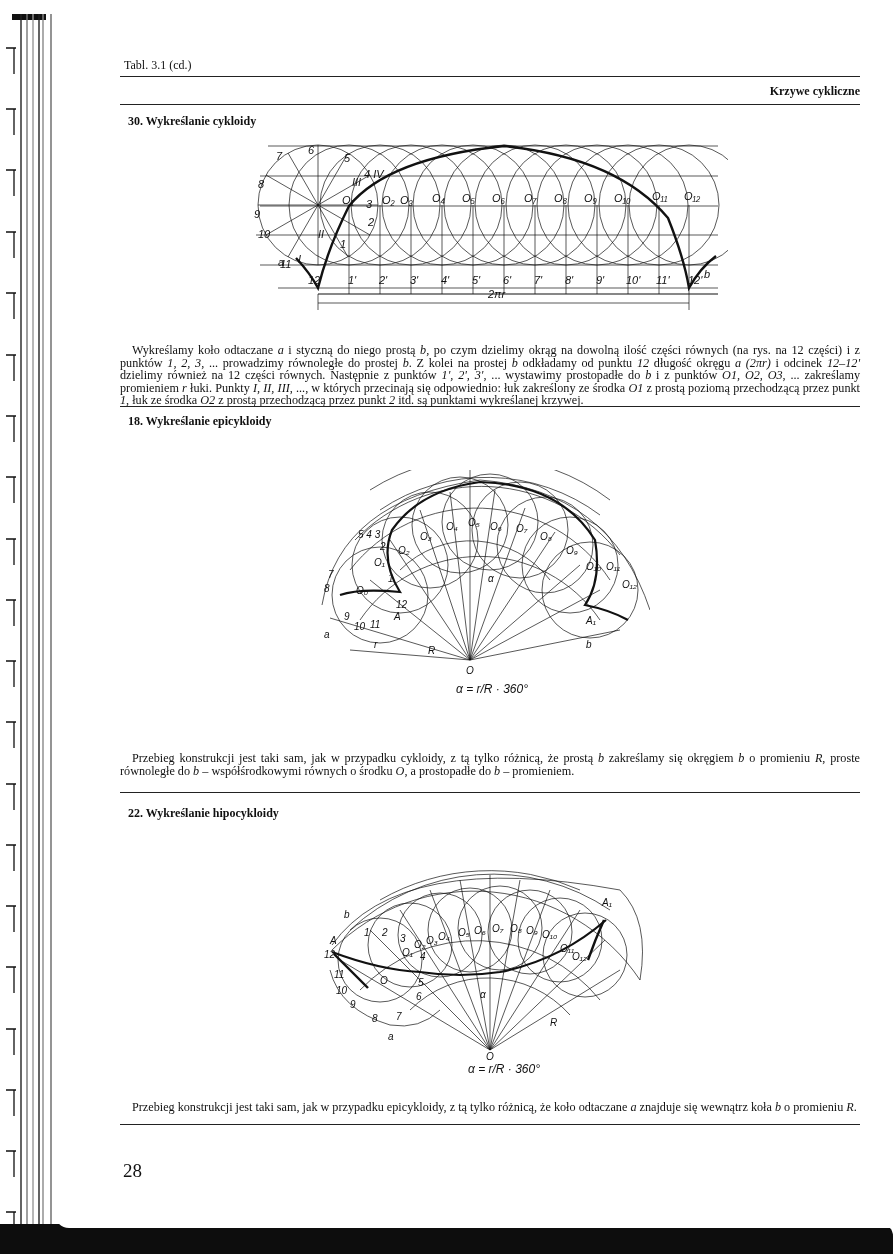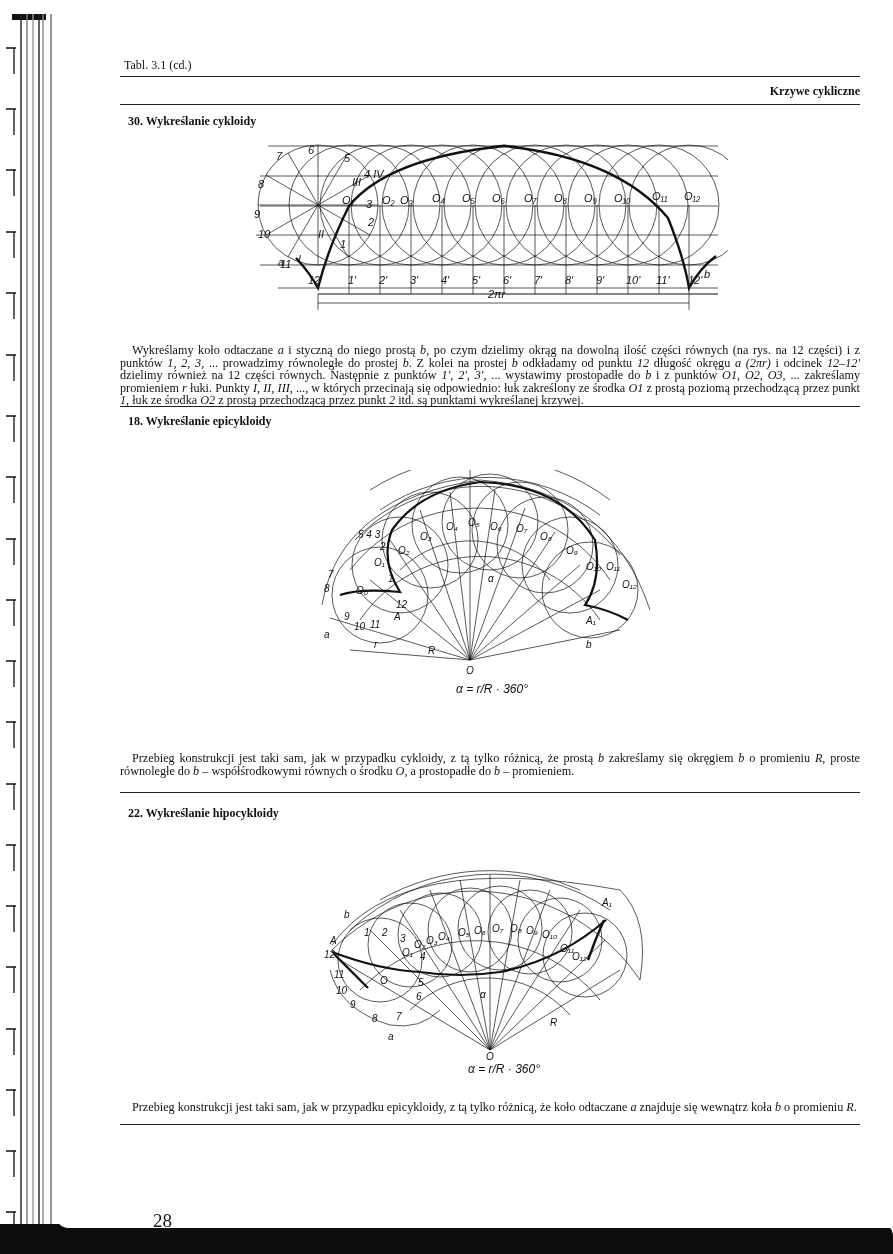--- a/index.html
+++ b/index.html
@@ -11,21 +11,21 @@
   .page { position:absolute; left:55px; top:0; width:838px; height:1228px; background:#fff;
           border-bottom-left-radius:14px; }
   .tabl { position:absolute; left:124px; top:58px; font-weight:normal; font-size:12px; }
   .rule { position:absolute; height:0; border-top:1px solid #222; }
   .rule.thick { border-top:1.6px solid #222; }
   .group-title { position:absolute; left:120px; width:740px; top:84px; text-align:right; font-weight:bold; font-size:12px; }
   .sec-title { position:absolute; left:128px; font-weight:bold; font-size:12px; }
   .para { position:absolute; left:120px; width:740px; font-size:12.2px; line-height:12.6px; text-align:justify;
           text-indent:12px; }
   .para i { font-style:italic; }
-  .pagenum { position:absolute; left:123px; top:1210px; font-size:19px;margin-left:30px; }
+  .pagenum { position:absolute; left:123px; top:1160px; font-size:19px; }
   svg text { font-family:"Liberation Sans","DejaVu Sans",sans-serif; font-style:italic; }
   .fig { position:absolute; }
   .formula { position:absolute; font-size:12px; font-style:italic; font-family:"Liberation Sans",sans-serif; }
 </style>
 </head>
 <body>
 
 <svg class="spine" width="60" height="1254" viewBox="0 0 60 1254">
   <rect x="12" y="14" width="34" height="6" fill="#111"></rect>
   <g stroke="#222" stroke-width="1.4">

